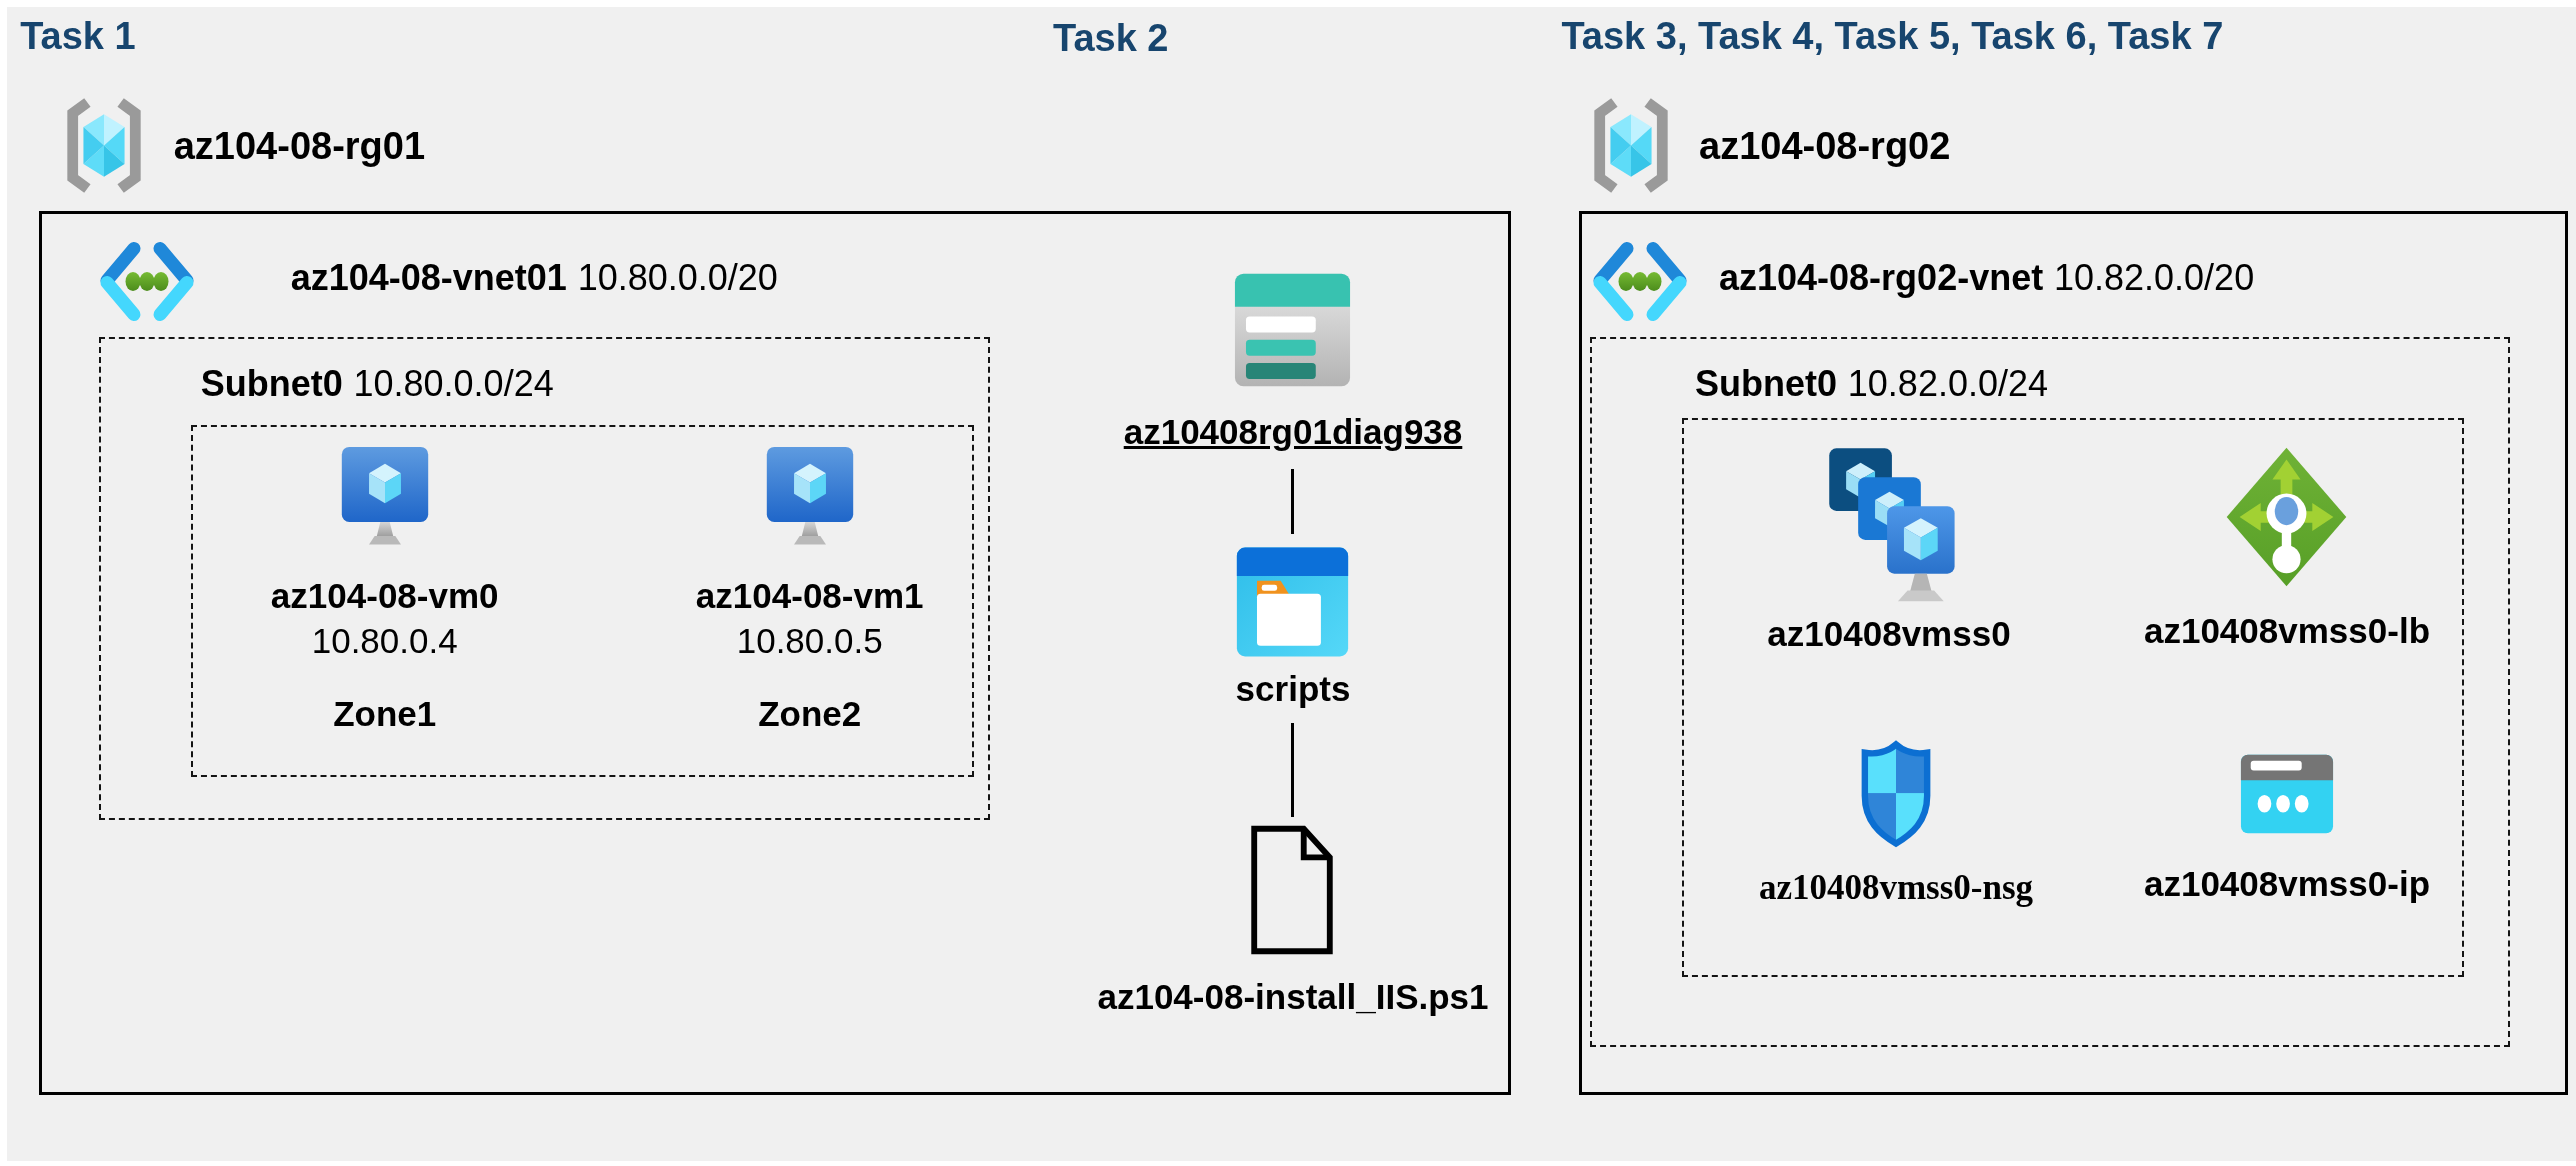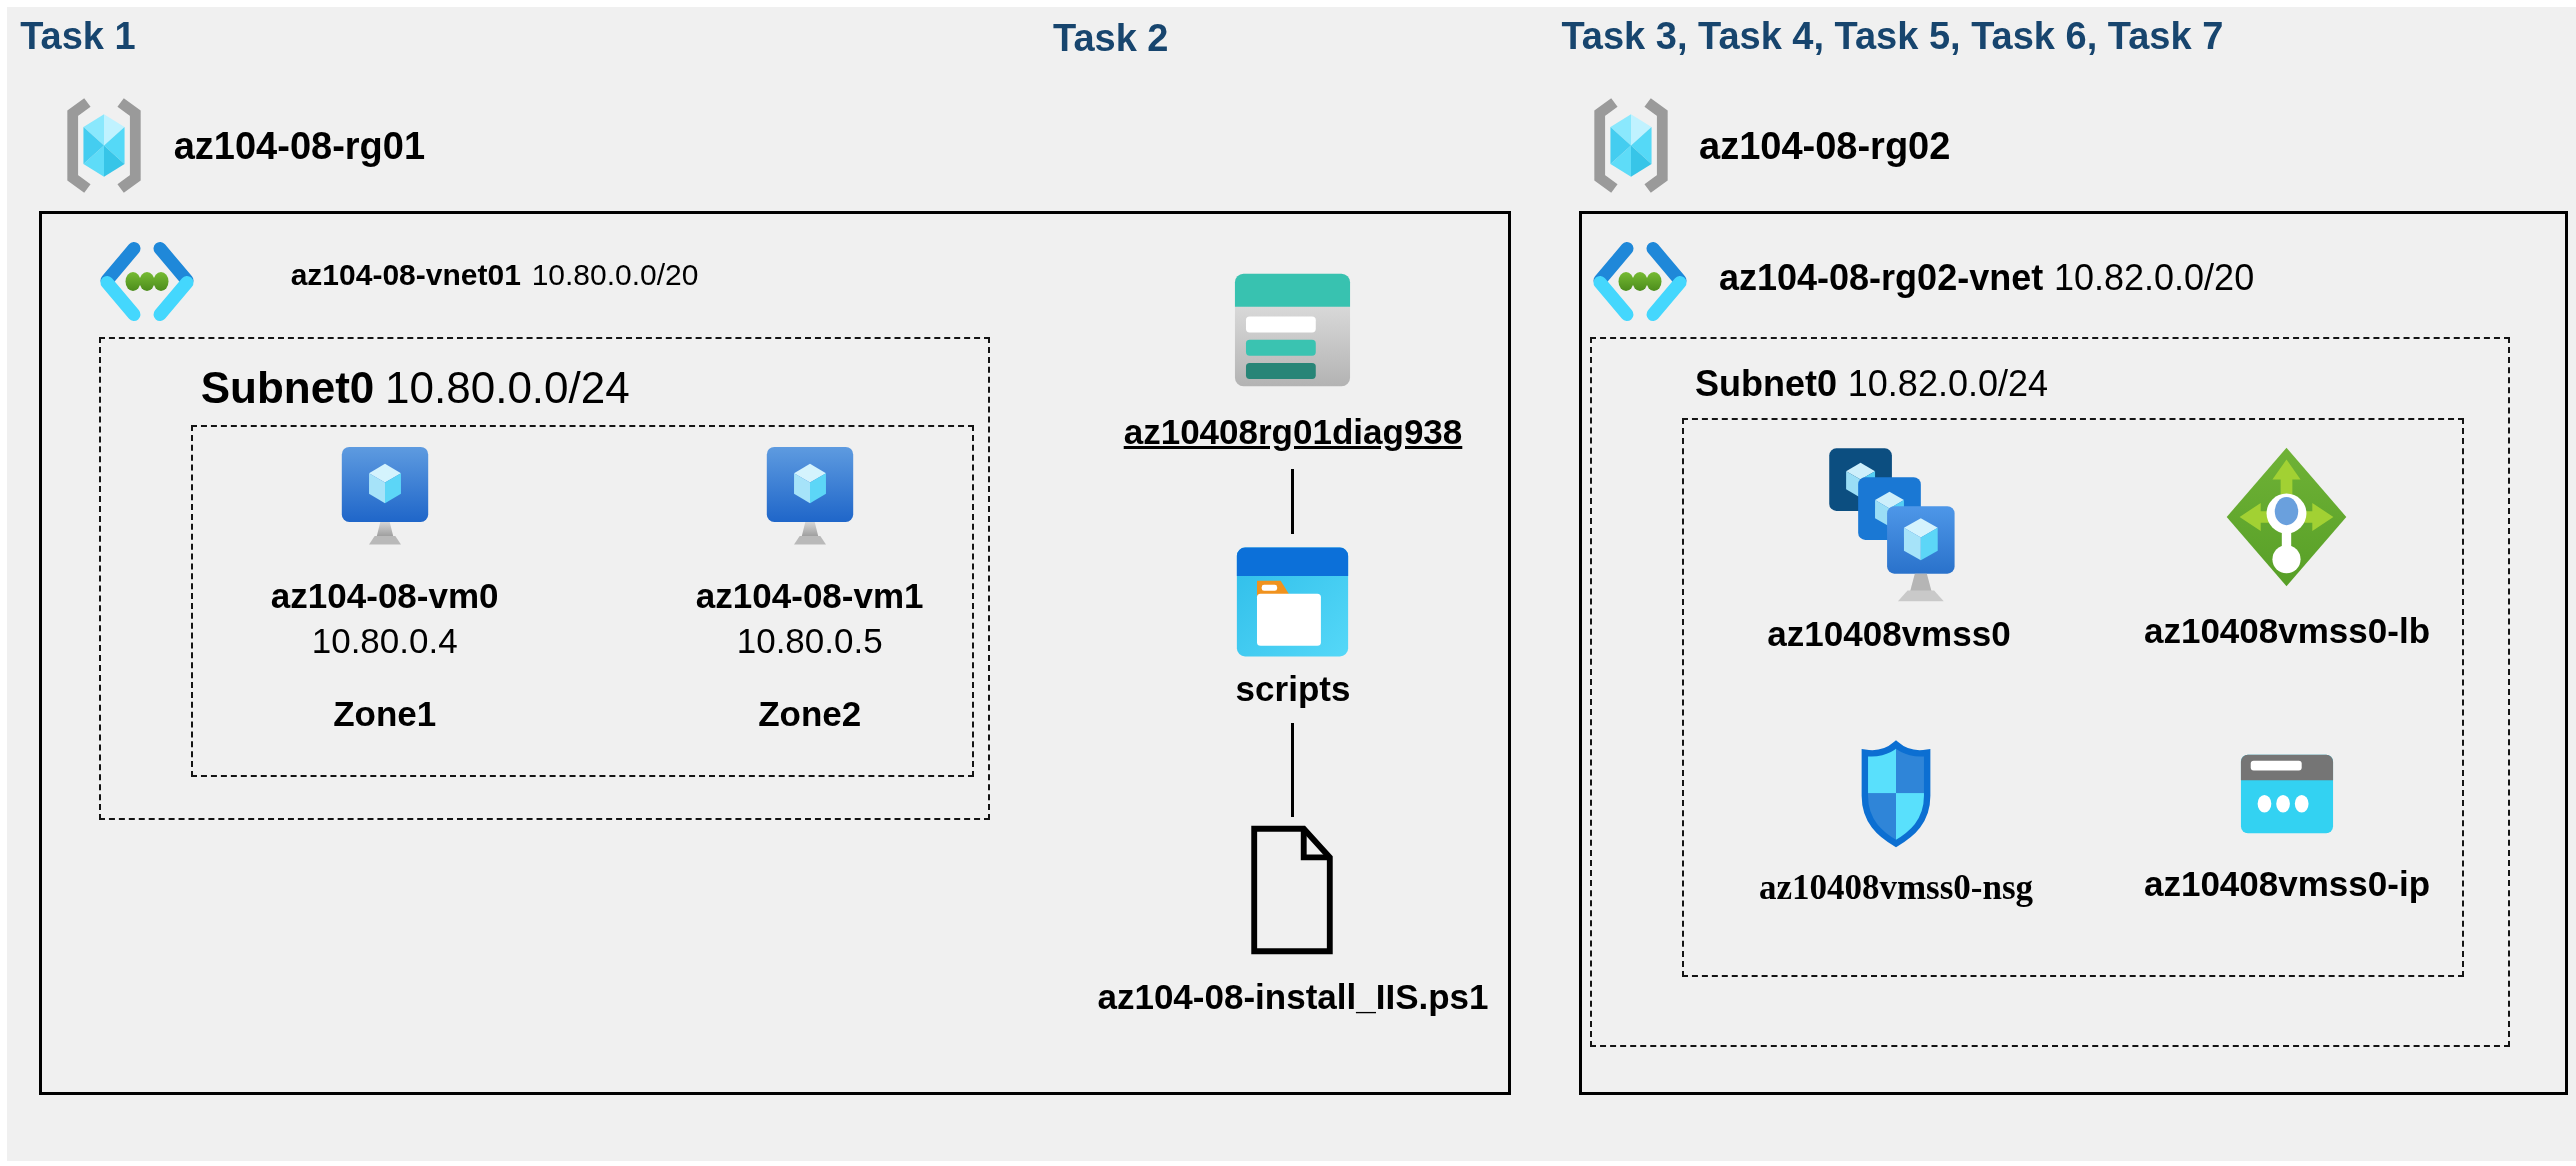--- a/index.html
+++ b/index.html
@@ -45,26 +45,26 @@
       <defs>
           <linearGradient id="dotg" x1="0" y1="0" x2="0" y2="1">
         <stop offset="0" stop-color="#76bb33"></stop>
             <stop offset="1" stop-color="#4c8c1c"></stop>
       </linearGradient>
         </defs>
       <ellipse cx="36" cy="40" rx="7.5" ry="9.5" fill="url(#dotg)"></ellipse>
       <ellipse cx="50" cy="40" rx="7.5" ry="9.5" fill="url(#dotg)"></ellipse>
       <ellipse cx="64" cy="40" rx="7.5" ry="9.5" fill="url(#dotg)"></ellipse>
     </svg>
-    <div class="abs lbl" style="left:284px;top:251px;font-size:30px;">
+    <div class="abs lbl" style="left:284px;top:251px;font-size:36px;">
       <span>az104-08-vnet01</span><span class="reg gap">10.80.0.0/20</span>
     </div>
 
     <div class="abs rect-dashed" style="left:92px;top:330px;width:887px;height:479px;"></div>
-    <div class="abs lbl" style="left:194px;top:357px;font-size:44px;">
+    <div class="abs lbl" style="left:194px;top:357px;font-size:36px;">
       <span>Subnet0</span><span class="reg gap">10.80.0.0/24</span>
     </div>
 
     <div class="abs rect-dashed" style="left:184px;top:418px;width:779px;height:348px;"></div>
 
     <svg class="abs" style="left:331px;top:438px;" width="94" height="108" viewBox="0 0 100 115">
       <defs>
         <linearGradient id="vmg" x1="0" y1="0" x2="0" y2="1">
             <stop offset="0" stop-color="#5e9be0"></stop>
             <stop offset="1" stop-color="#1f66c9"></stop>

